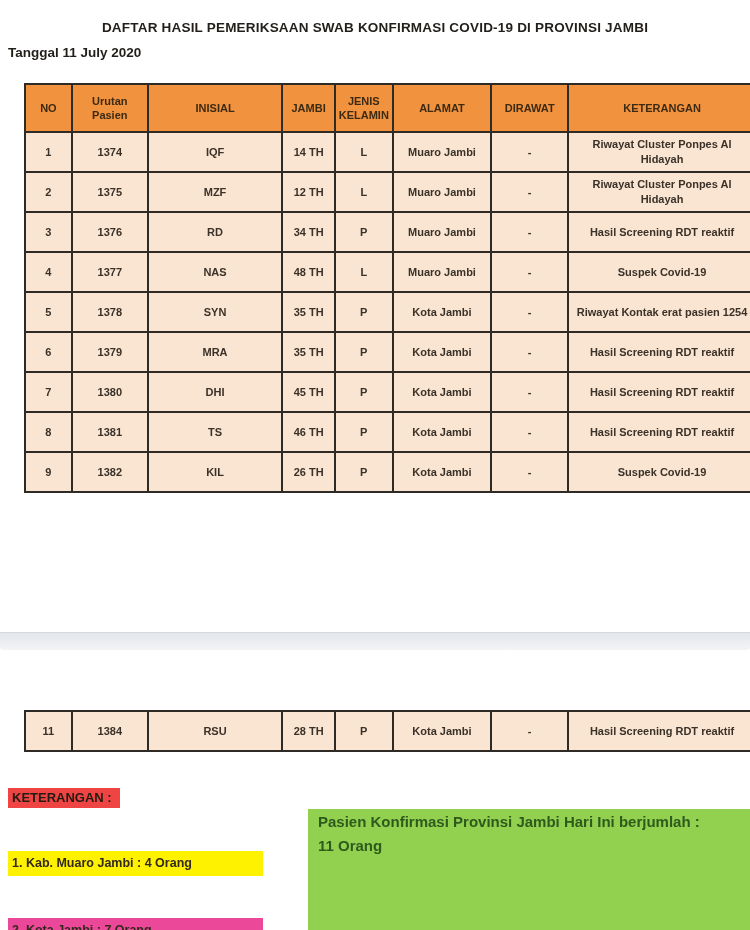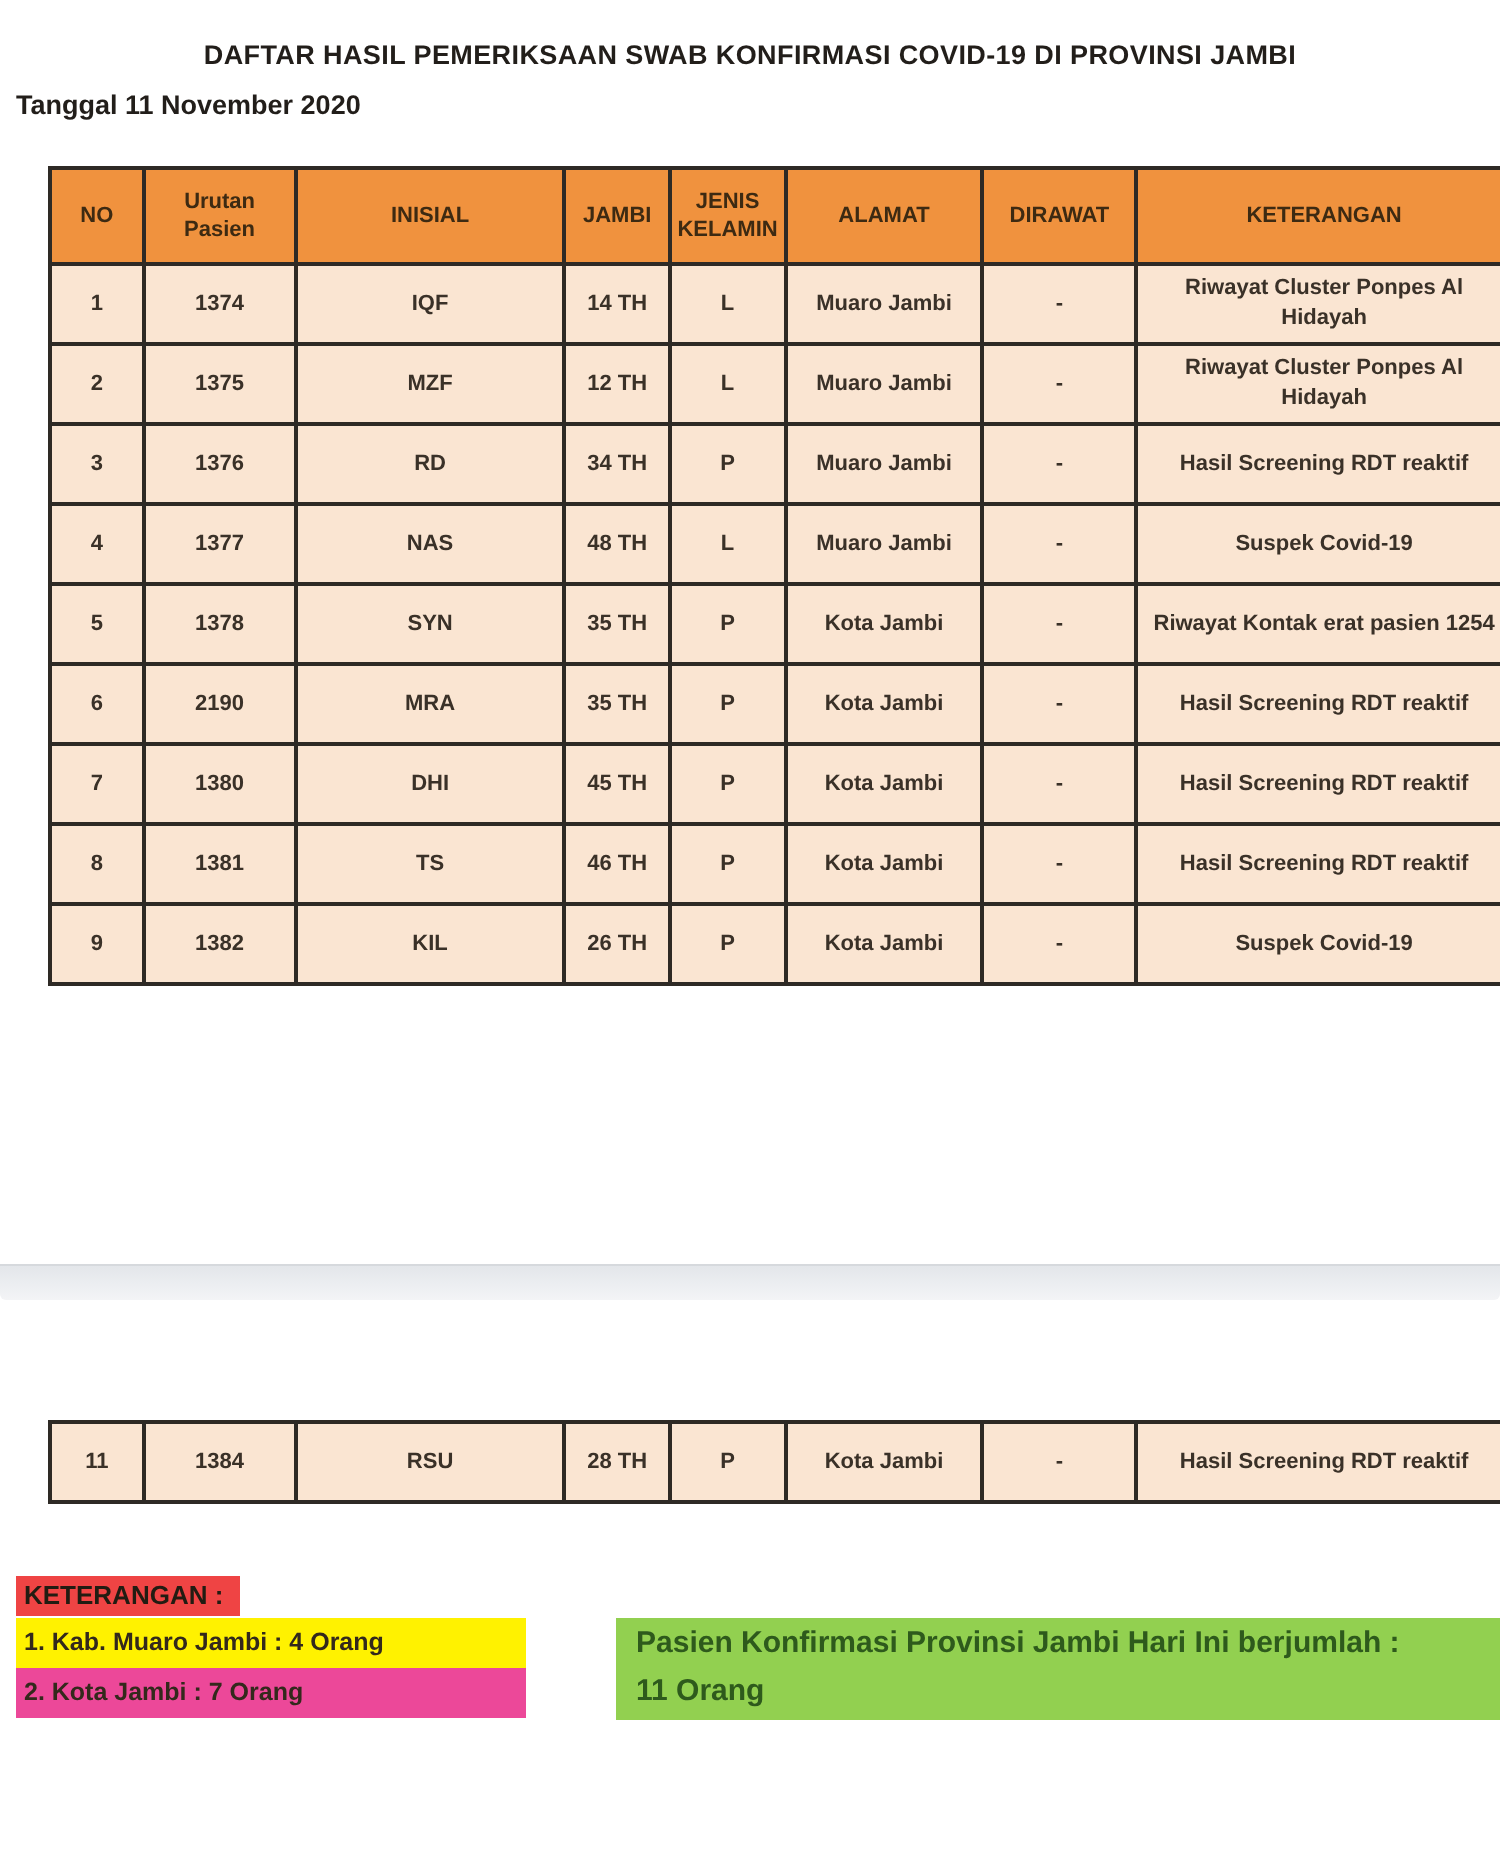--- a/index.html
+++ b/index.html
@@ -90,41 +90,42 @@
   }
   .legend-left { width: 255px; display: flex; flex-direction: column; }
   .legend-item {
     height: 25px;
     line-height: 25px;
     font-size: 12.5px;
     font-weight: bold;
     color: #33291c;
     padding-left: 4px;
     white-space: nowrap;
+    margin-top: 42px;
   }
   .hl-yellow { background: #fff200; }
   .hl-orange { background: #ec4899; }
   .summary-box {
     width: 462px;
     background: #92d050;
     color: #2e5a1c;
     font-size: 15px;
     font-weight: bold;
     padding: 1px 4px 2px 10px;
     margin-left: 45px;
   }
   .summary-box .line { height: 24px; line-height: 24px; white-space: nowrap; }
 </style>
 </head>
 <body>
 
 <div class="page">
 
   <div class="report-title">DAFTAR HASIL PEMERIKSAAN SWAB KONFIRMASI COVID-19 DI PROVINSI JAMBI</div>
-  <div class="date-line">Tanggal 11 November 2020</div>
+  <div class="date-line">Tanggal 11 July 2020</div>
 
   <table class="results main-table">
     <colgroup>
       <col style="width:6.4%">
         <col style="width:10.4%">
         <col style="width:18.4%">
         <col style="width:7.2%">
       <col style="width:7.9%">
         <col style="width:13.5%">
         <col style="width:10.5%">
@@ -188,21 +189,21 @@
         <td>1378</td>
         <td>SYN</td>
         <td>35 TH</td>
         <td>P</td>
         <td>Kota Jambi</td>
         <td>-</td>
         <td>Riwayat Kontak erat pasien 1254</td>
       </tr>
         <tr>
         <td>6</td>
-        <td>2190</td>
+        <td>1379</td>
         <td>MRA</td>
         <td>35 TH</td>
         <td>P</td>
         <td>Kota Jambi</td>
         <td>-</td>
         <td>Hasil Screening RDT reaktif</td>
       </tr>
         <tr>
         <td>7</td>
         <td>1380</td>

